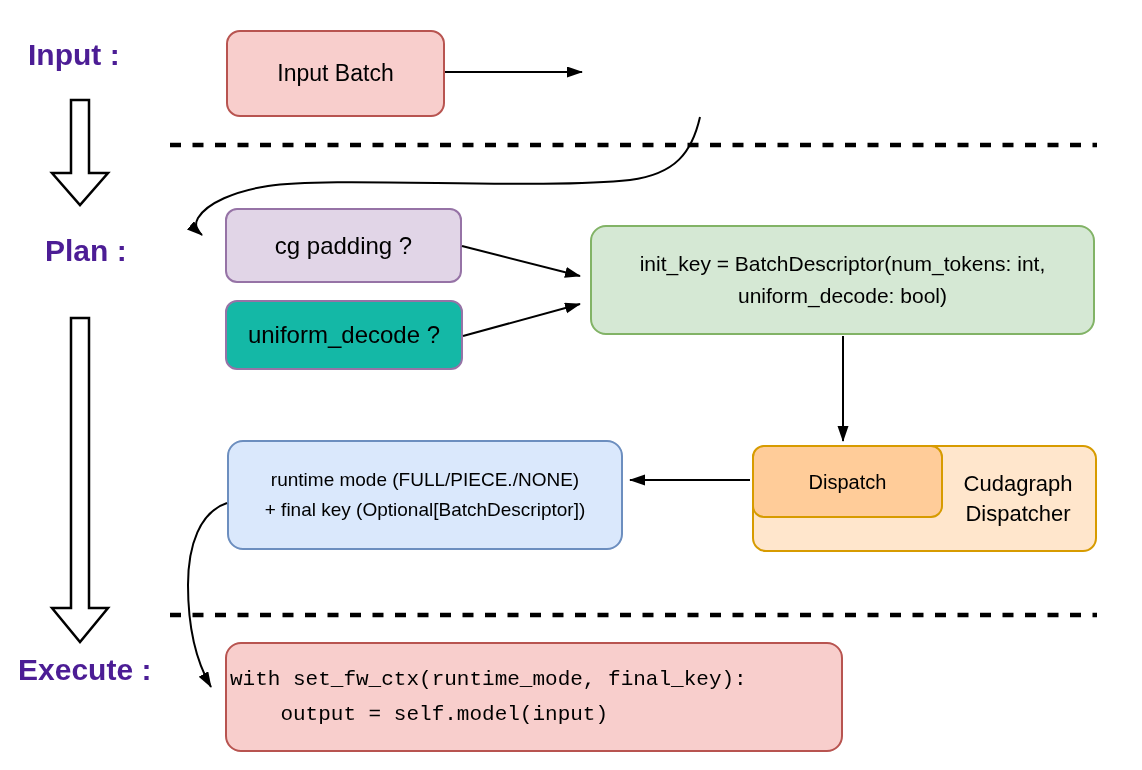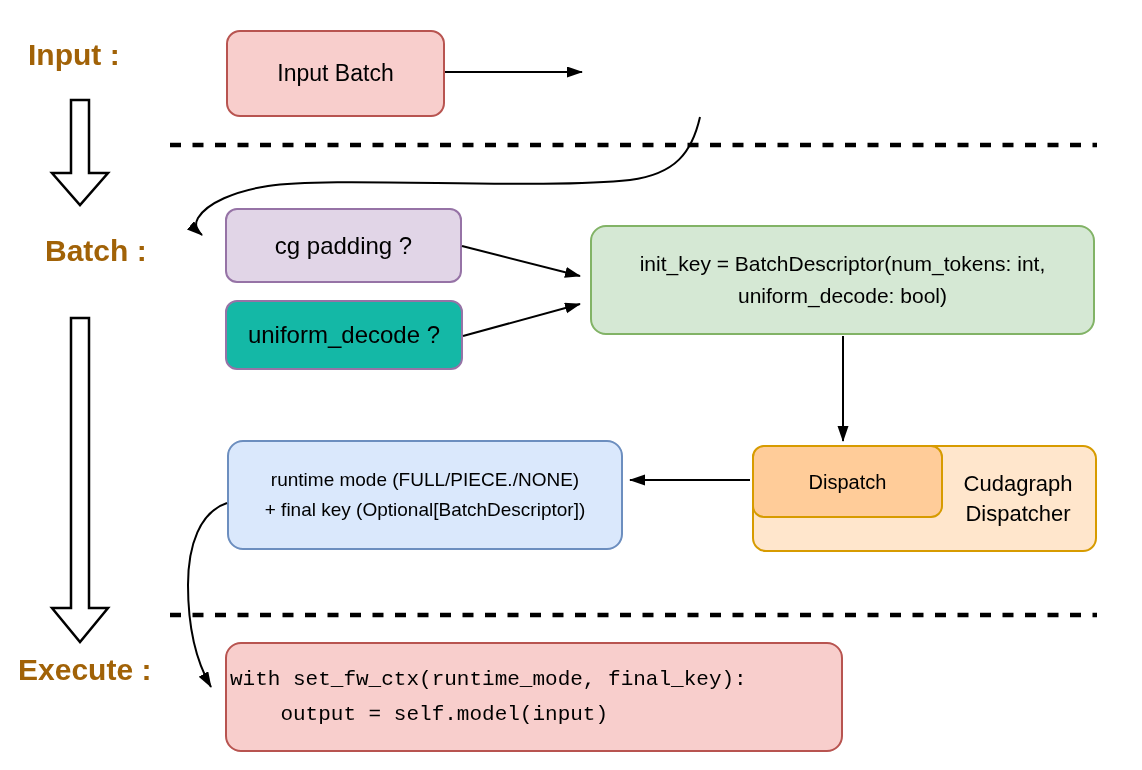--- a/index.html
+++ b/index.html
@@ -1,21 +1,21 @@
 <!DOCTYPE html>
 <html><head>
 <meta charset="utf-8">
 <style>
   html,body{margin:0;padding:0;background:#fff;}
   #canvas{
     position:relative;width:1142px;height:770px;background:#ffffff;
     font-family:"Liberation Sans",sans-serif;color:#000;overflow:hidden;
   }
   .section-label{
-    position:absolute;font-size:30px;font-weight:bold;color:#a16207;white-space:nowrap;
+    position:absolute;font-size:30px;font-weight:bold;color:#4c1d95;white-space:nowrap;
   }
   #input-label{left:28px;top:38px;}
   #plan-label{left:45px;top:234px;}
   #execute-label{left:18px;top:653px;}
   .node{
     position:absolute;box-sizing:border-box;border:2px solid #000;border-radius:14px;
     display:flex;flex-direction:column;align-items:center;justify-content:center;
     text-align:center;line-height:1.3;
   }
   #node-input-batch{left:226px;top:30px;width:219px;height:87px;
@@ -45,21 +45,21 @@
     padding-left:3px;white-space:pre;}
   .code-line{white-space:pre;}
   #arrow-layer{position:absolute;left:0;top:0;width:1142px;height:770px;pointer-events:none;}
 </style>
 </head>
 <body>
 
 <div id="canvas">
 
   <div class="section-label" id="input-label">Input :</div>
-  <div class="section-label" id="plan-label">Batch :</div>
+  <div class="section-label" id="plan-label">Plan :</div>
   <div class="section-label" id="execute-label">Execute :</div>
 
   <div class="node" id="node-input-batch">
     <span>Input Batch</span>
   </div>
 
 
   <div class="node" id="node-cg-padding">
     <span>cg padding ?</span>
   </div>

